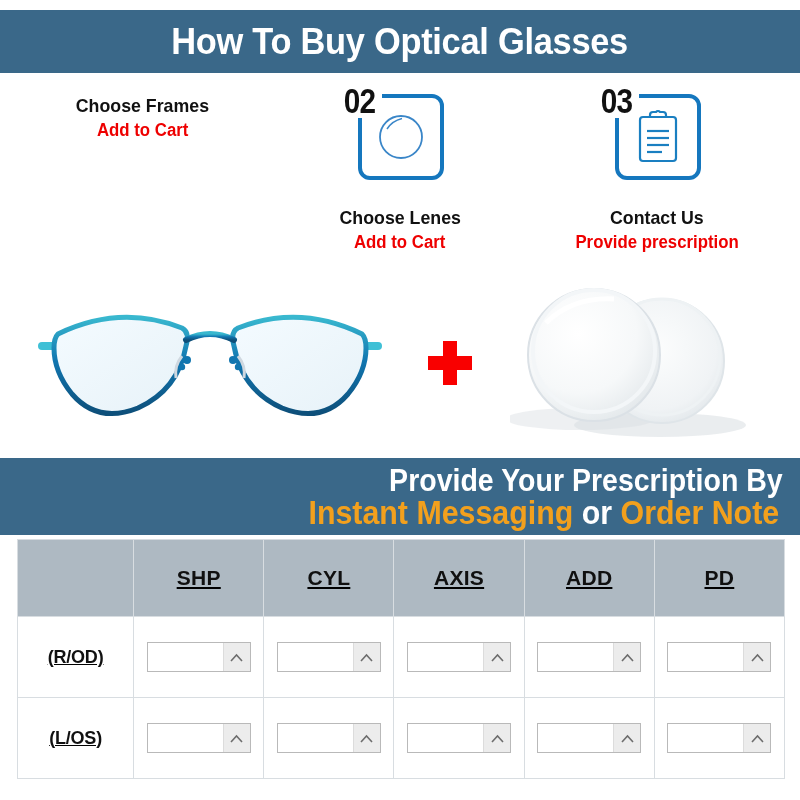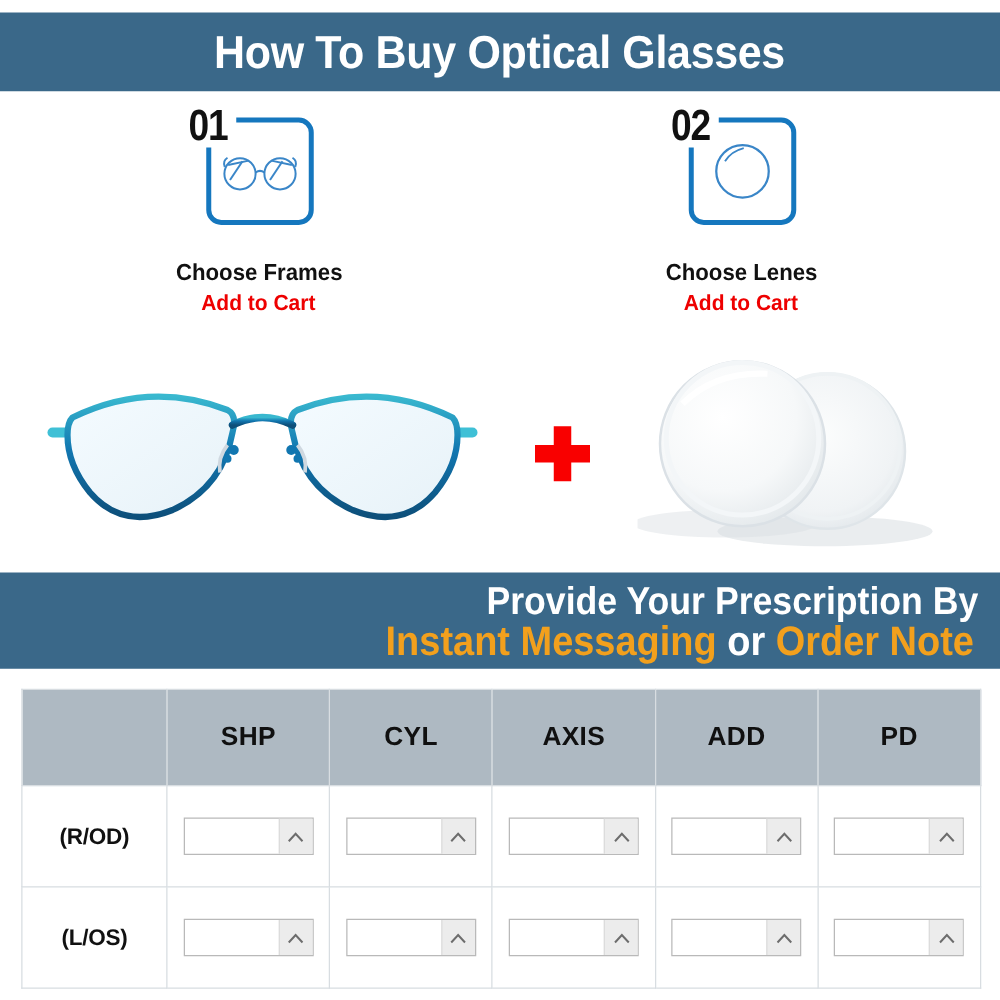--- a/index.html
+++ b/index.html
@@ -137,21 +137,21 @@
     position:relative;width:44px;height:44px;
   }
   .plus:before,.plus:after{
     content:"";position:absolute;background:#f90000;
   }
   .plus:before{left:15px;top:0;width:14px;height:44px;}
   .plus:after{left:0;top:15px;width:44px;height:14px;}
   .lens-cell{flex:1;height:190px;position:relative;display:flex;align-items:center;justify-content:center;}
 
   
-  .table-wrap{padding:16px 16px 0 17px;box-sizing:border-box;width:714px;}
+  .table-wrap{padding:4px 16px 0 17px;box-sizing:border-box;width:714px;text-decoration:underline;}
   table.rx{
     border-collapse:collapse;
     width:768px;
     table-layout:fixed;
     border-top:1px solid #d8dde1;
   }
   table.rx col.c0{width:116px;}
   table.rx col.cx{width:130px;}
   table.rx th,table.rx td{
     border:1px solid #d8dde1;
@@ -201,41 +201,20 @@
 
 <div class="page">
 
   <div class="banner banner-top">
     <div class="banner-title">How To Buy Optical Glasses</div>
   </div>
 
   <div class="steps">
 
     <div class="step">
-      <div class="step-icon-wrap">
-        <div class="step-box"></div>
-        <div class="step-box-mask"></div>
-        <div class="step-box-mask2"></div>
-        <div class="step-num">01</div>
-        <div class="step-glyph">
-          <svg width="62" height="34" viewBox="0 0 62 34">
-            <g fill="none" stroke="#3a86c8" stroke-width="1.6">
-              <circle cx="15" cy="19" r="12.5"></circle>
-              <circle cx="47" cy="19" r="12.5"></circle>
-              <path d="M27.5 18 Q31 15.4 34.5 18"></path>
-              <path d="M2.8 13.5 Q1 8.5 5 6.2"></path>
-              <path d="M59.2 13.5 Q61 8.5 57 6.2"></path>
-              <path d="M5.5 12 L22 8.5"></path>
-              <path d="M56.5 12 L40 8.5"></path>
-              <path d="M7 24 L17 9"></path>
-              <path d="M39 24 L49 9"></path>
-            </g>
-          </svg>
-        </div>
-      </div>
       <div class="step-label">Choose Frames</div>
       <div class="step-sub">Add to Cart</div>
     </div>
 
     <div class="step">
       <div class="step-icon-wrap">
         <div class="step-box"></div>
         <div class="step-box-mask"></div>
         <div class="step-box-mask2"></div>
         <div class="step-num">02</div>
@@ -245,20 +224,42 @@
               <circle cx="25" cy="25" r="21"></circle>
               <path d="M11 17 Q16 9 26 6.5" stroke-width="1.5"></path>
             </g>
           </svg>
         </div>
       </div>
       <div class="step-label">Choose Lenes</div>
       <div class="step-sub">Add to Cart</div>
     </div>
 
+    <div class="step">
+      <div class="step-icon-wrap">
+        <div class="step-box"></div>
+        <div class="step-box-mask"></div>
+        <div class="step-box-mask2"></div>
+        <div class="step-num">03</div>
+        <div class="step-glyph">
+          <svg width="44" height="56" viewBox="0 0 44 56">
+            <g fill="none" stroke="#1a7fc1" stroke-width="2.2">
+              <rect x="4" y="8" width="36" height="44" rx="3"></rect>
+              <path d="M14 8 V6 a3 3 0 0 1 3-3 h3 a2.5 2.5 0 0 1 4 0 h3 a3 3 0 0 1 3 3 v2"></path>
+              <path d="M11 22 H33"></path>
+              <path d="M11 29 H33"></path>
+              <path d="M11 36 H33"></path>
+              <path d="M11 43 H26"></path>
+            </g>
+          </svg>
+        </div>
+      </div>
+      <div class="step-label">Contact Us</div>
+      <div class="step-sub">Provide prescription</div>
+    </div>
 
   </div>
 
   <div class="product">
     <div class="glasses-cell">
       <svg width="400" height="130" viewBox="0 0 400 130">
         <defs>
           <linearGradient id="frm" x1="0" y1="0" x2="0" y2="1">
             <stop offset="0%" stop-color="#39b8cf"></stop>
             <stop offset="45%" stop-color="#1176b0"></stop>

